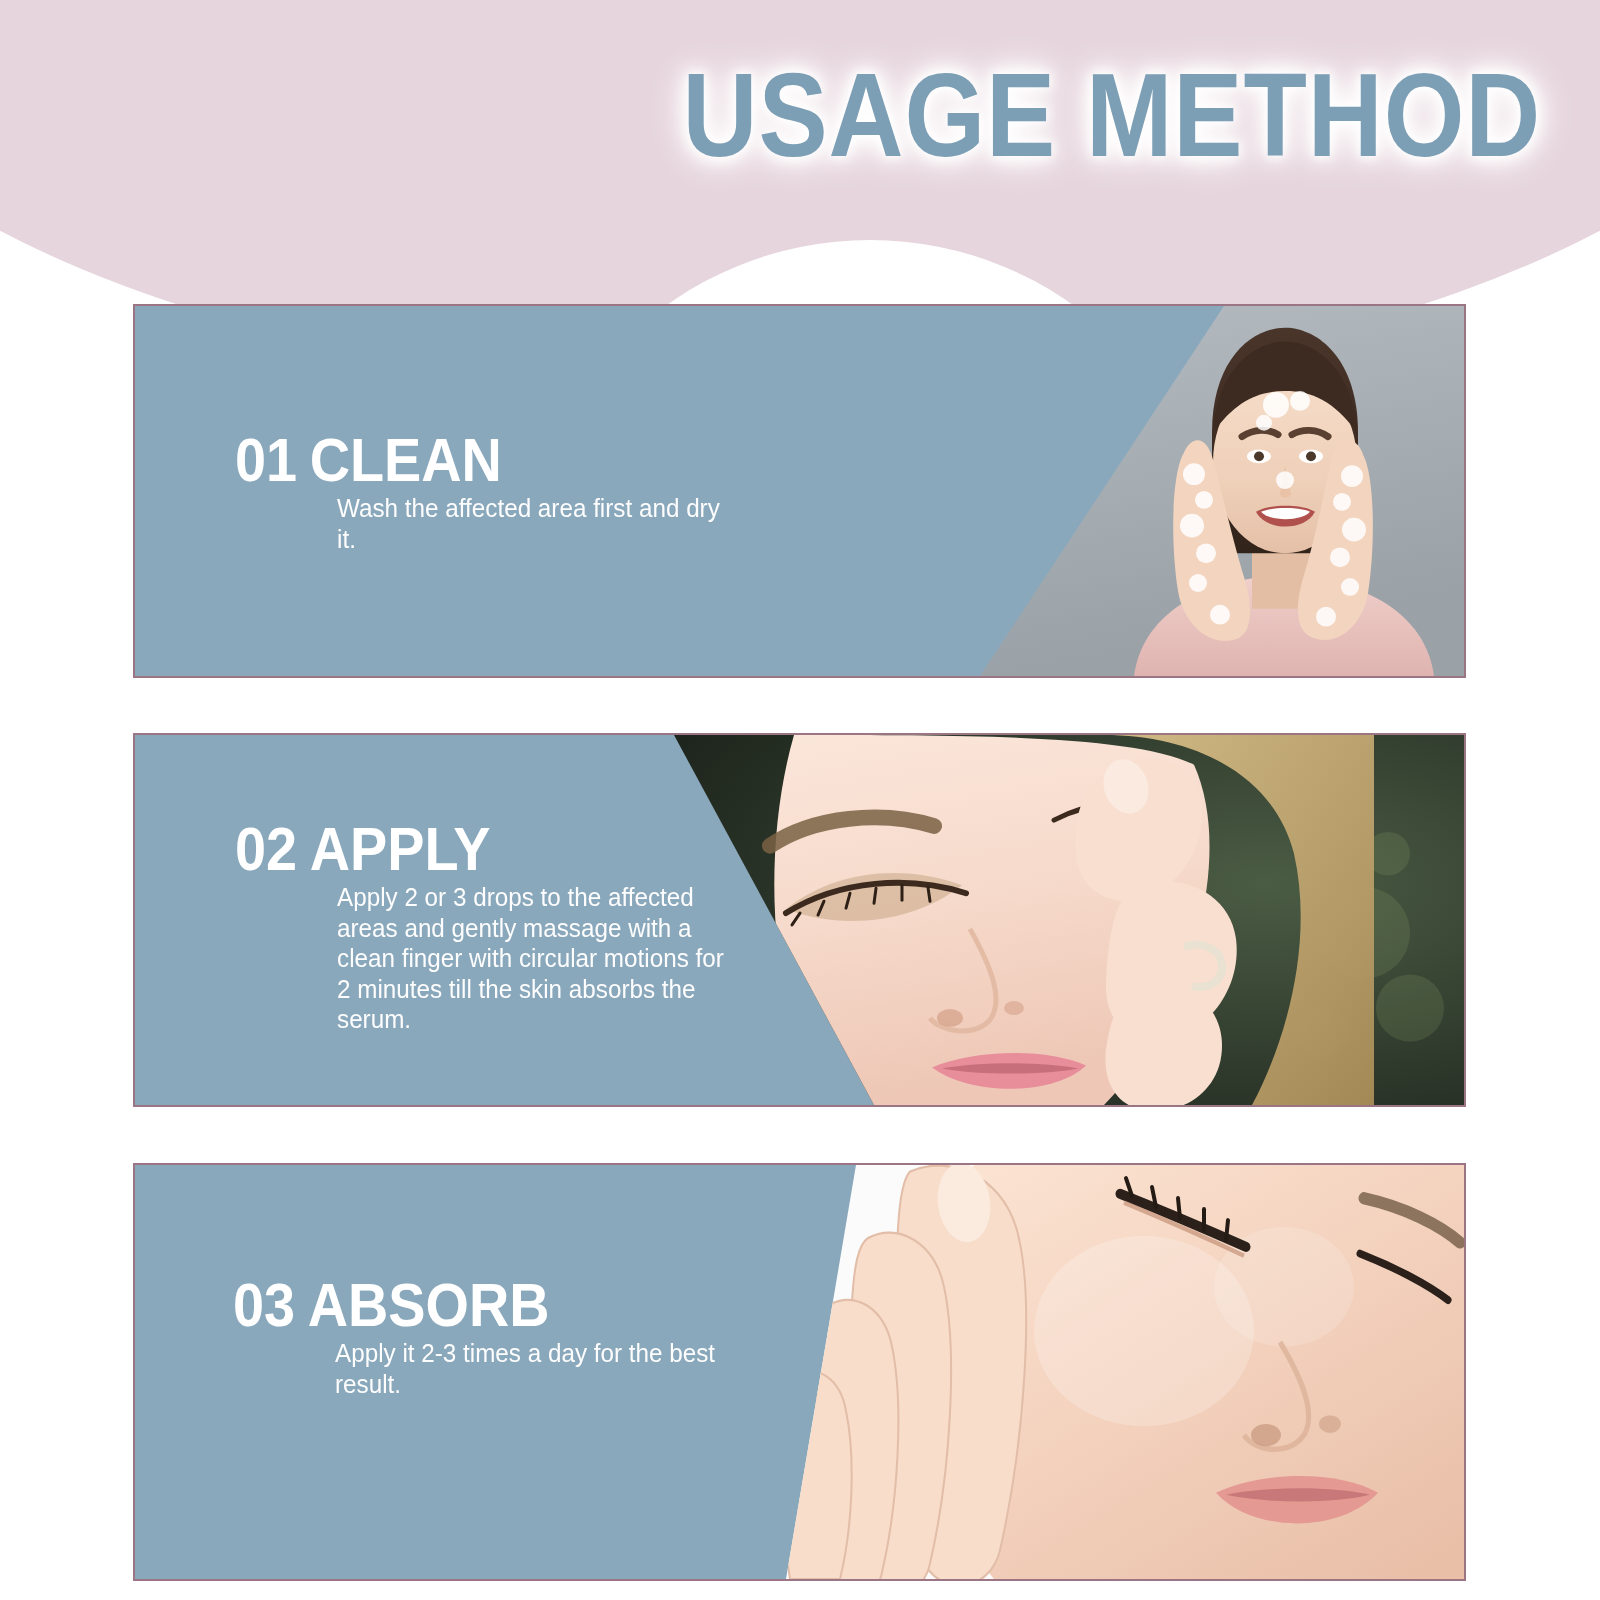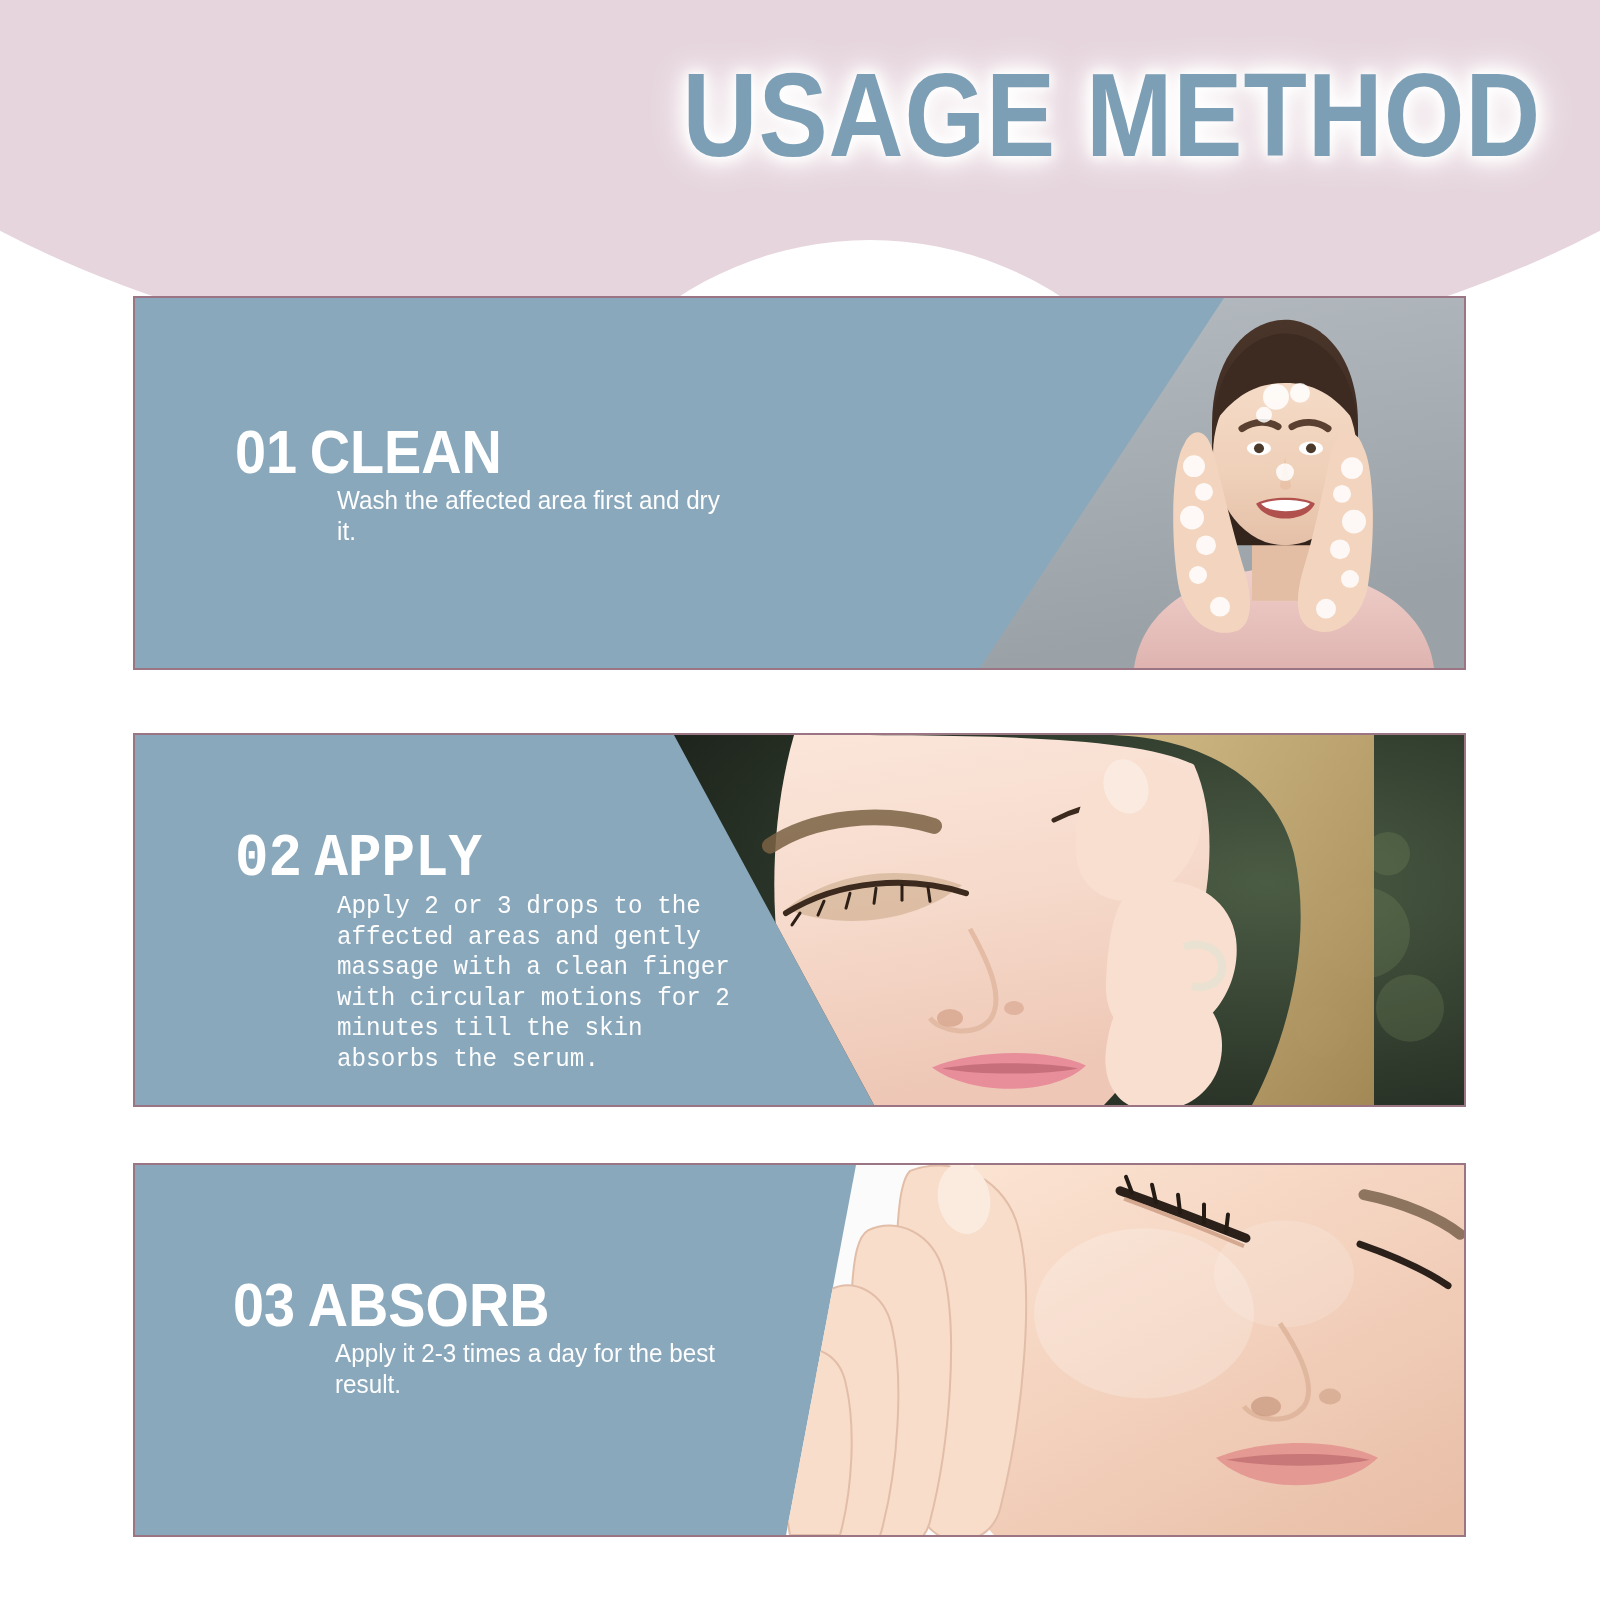--- a/index.html
+++ b/index.html
@@ -36,23 +36,23 @@
   }
 
   
   .card{
     position:absolute;
     background:#8aa8bc;
     border:2px solid #9b7584;
     box-sizing:border-box;
     overflow:hidden;
   }
-  #card-1{left:133px;top:296px;width:1333px;height:374px;}
+  #card-1{left:133px;top:304px;width:1333px;height:374px;}
   #card-2{left:133px;top:733px;width:1333px;height:374px;}
-  #card-3{left:133px;top:1163px;width:1333px;height:374px;}
+  #card-3{left:133px;top:1163px;width:1333px;height:418px;}
 
   .photo-wrap{position:absolute;right:0;top:0;height:100%;}
   .photo-wrap svg{display:block;height:100%;width:100%;}
 
   .text-block{position:absolute;z-index:3;color:#ffffff;}
 
   .step-head{
     font-weight:700;
     font-size:62px;
     line-height:1.02;
@@ -70,21 +70,21 @@
     font-weight:400;
     color:#fdfdfd;
     margin:0;
     transform:scaleX(.97);
     transform-origin:left top;
   }
 
   
   #text-1{left:100px;top:122px;}
   #text-1 .step-desc{margin-left:102px;}
-  #text-2{left:100px;top:92px;font-family:Liberation Mono, monospace;}
+  #text-2{left:100px;top:82px;}
   #text-2 .step-desc{margin-left:102px;}
   #text-3{left:98px;top:108px;}
   #text-3 .step-desc{margin-left:102px;}
 </style>
 </head>
 <body>
 
 <svg id="bg-decor" viewBox="0 0 1600 1600" xmlns="http://www.w3.org/2000/svg">
   <defs>
     <clipPath id="pinkClip">

